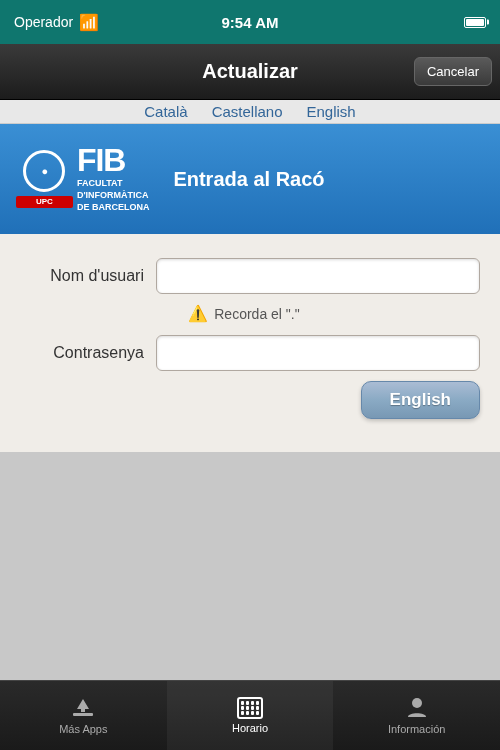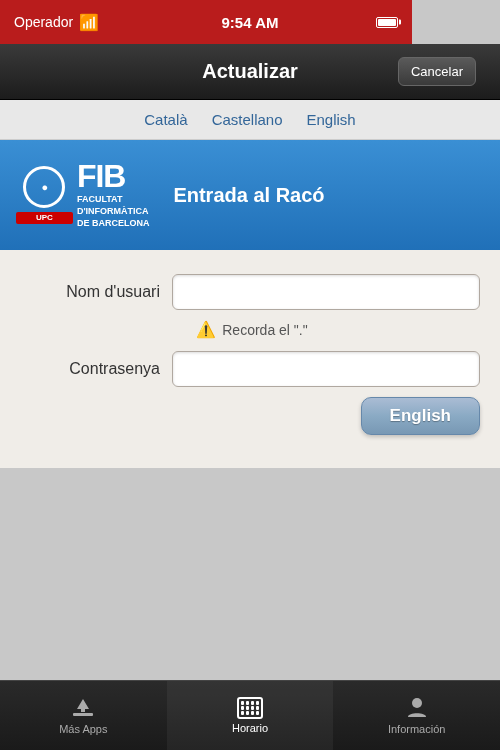--- a/index.html
+++ b/index.html
@@ -7,23 +7,23 @@
       width: 500px;
       height: 750px;
       font-family: -apple-system, 'Helvetica Neue', Helvetica, Arial, sans-serif;
       background: #c8c8c8;
       overflow: hidden;
       position: relative;
     }
 
     
     #status-bar {
-      width: 412px;
+      width: 500px;
       height: 44px;
-      background: #b91c1c;
+      background: #0f766e;
       display: flex;
       align-items: center;
       justify-content: space-between;
       padding: 0 14px;
       color: white;
       font-size: 14px;
       font-weight: 500;
     }
     .status-left { display: flex; align-items: center; gap: 6px; }
     .status-center { position: absolute; left: 50%; transform: translateX(-50%); font-size: 15px; font-weight: 600; }
@@ -49,34 +49,34 @@
       position: relative;
       border-bottom: 1px solid #000;
     }
     #nav-title {
       color: white;
       font-size: 20px;
       font-weight: bold;
     }
     #cancel-button {
       position: absolute;
-      right: 24px;
+      right: 8px;
       background: linear-gradient(180deg, #5a5a5a 0%, #3a3a3a 100%);
       border: 1px solid #666;
       border-radius: 6px;
       color: white;
       font-size: 13px;
       padding: 6px 12px;
       cursor: pointer;
     }
 
     
     #language-bar {
       width: 500px;
-      height: 40px;
+      height: 24px;
       background: #e8e8e8;
       display: flex;
       align-items: center;
       justify-content: center;
       gap: 24px;
       border-bottom: 1px solid #ccc;
     }
     .lang-item {
       color: #336699;
       font-size: 15px;
@@ -144,21 +144,21 @@
       color: white;
       font-size: 20px;
       font-weight: bold;
       margin-left: 8px;
     }
 
     
     #main-content {
       width: 500px;
       background: #f0ede8;
-      padding: 24px 20px 20px 24px;
+      padding: 24px 20px 20px 8px;
       height: 218px;
     }
 
     .form-row {
       display: flex;
       align-items: center;
       margin-bottom: 10px;
     }
     .form-label {
       width: 148px;

